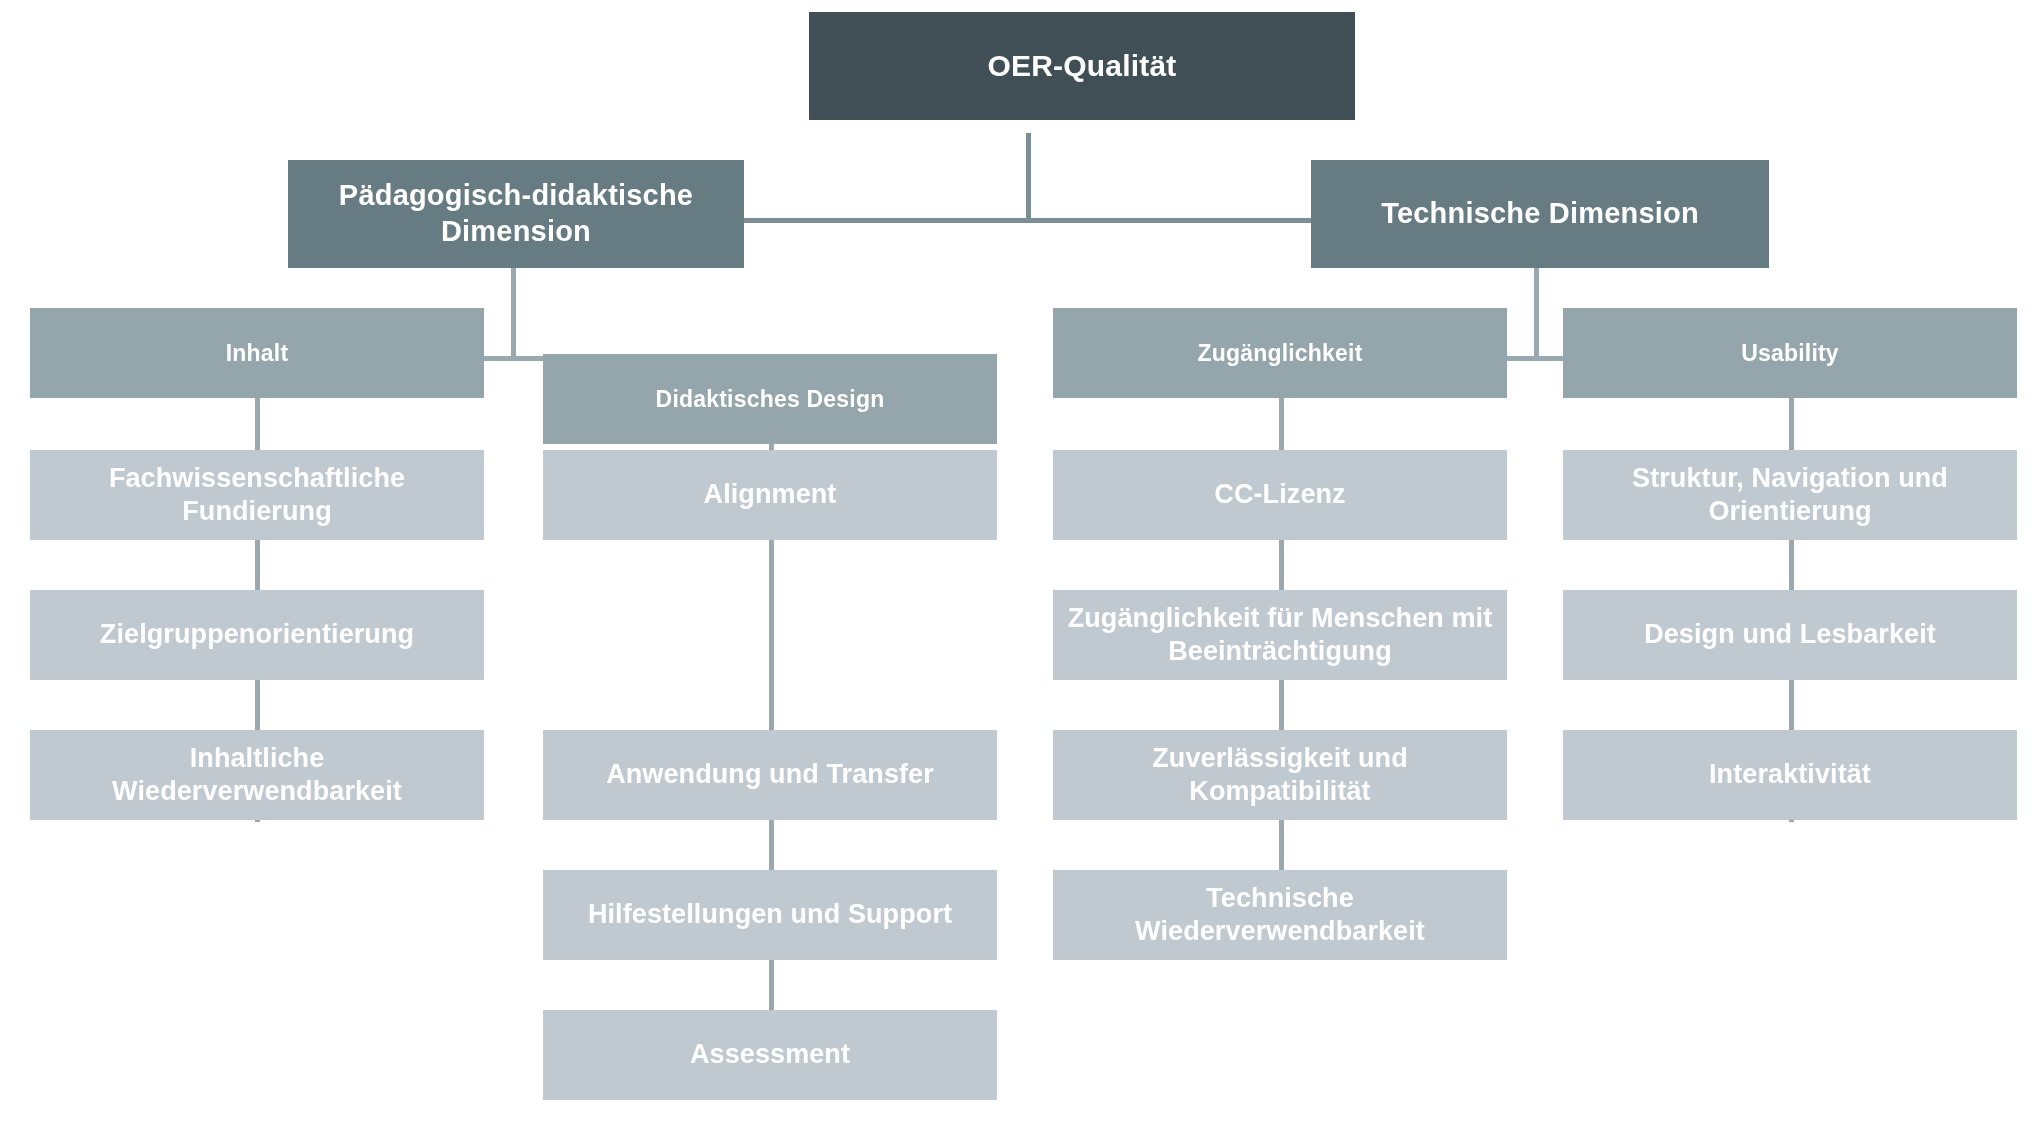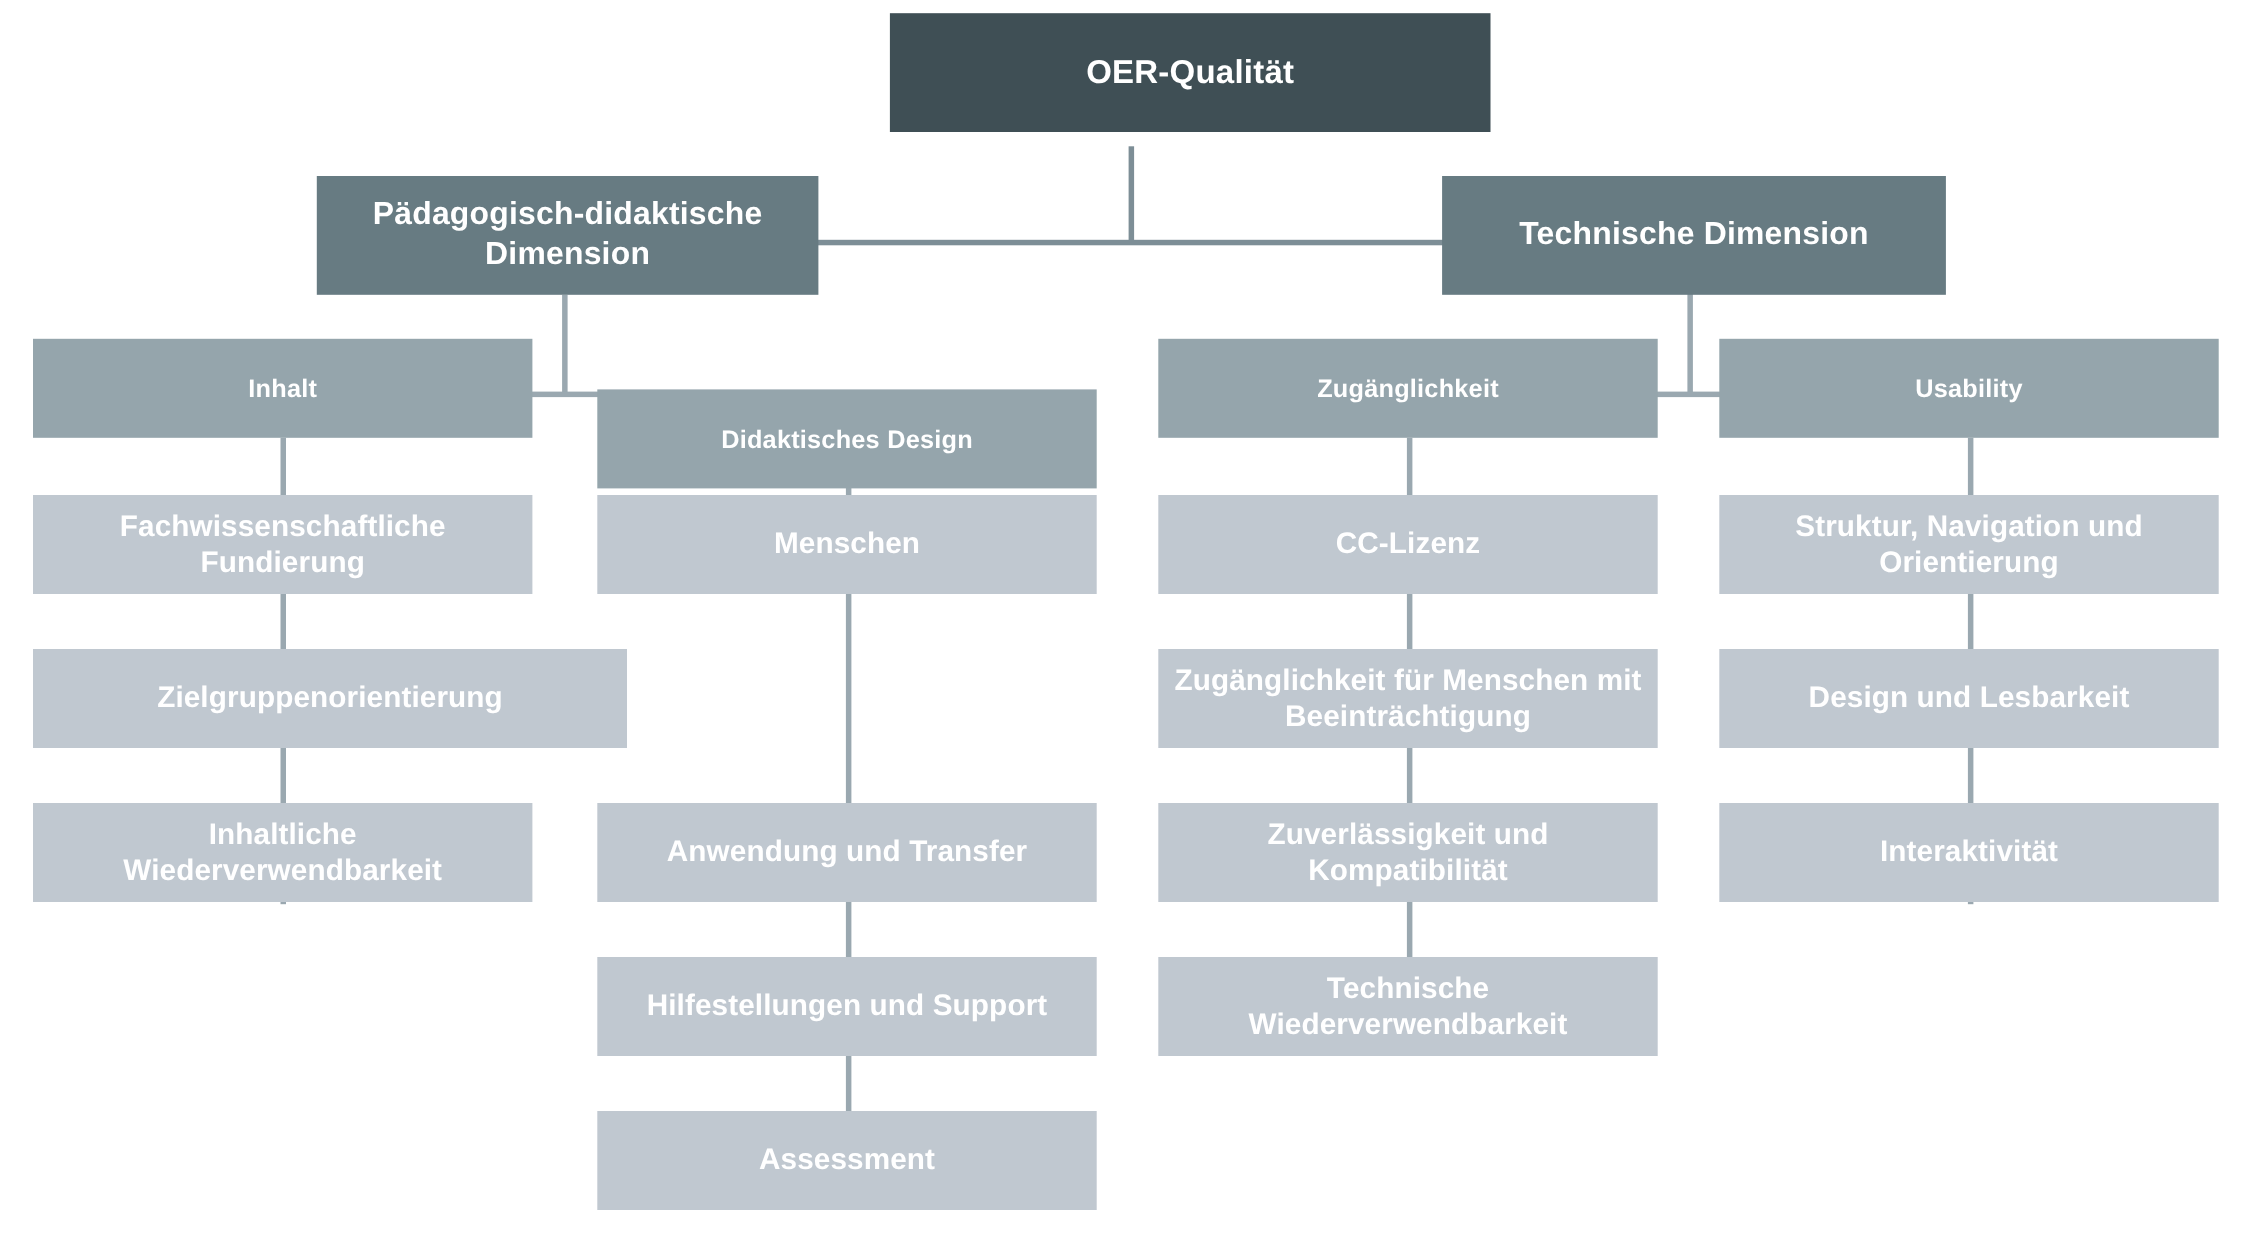--- a/index.html
+++ b/index.html
@@ -92,29 +92,29 @@
     <span>Zugänglichkeit</span>
   </div>
 
   <div class="box lvl-cat" style="left:1563px; top:308px; width:454px; height:90px;">
     <span>Usability</span>
   </div>
 
   <div class="box lvl-leaf" style="left:30px; top:450px; width:454px; height:90px;">
     <span>Fachwissenschaftliche Fundierung</span>
   </div>
-  <div class="box lvl-leaf" style="left:30px; top:590px; width:540px; height:90px;">
+  <div class="box lvl-leaf" style="left:30px; top:590px; width:454px; height:90px;">
     <span>Zielgruppenorientierung</span>
   </div>
   <div class="box lvl-leaf" style="left:30px; top:730px; width:454px; height:90px;">
     <span>Inhaltliche Wiederverwendbarkeit</span>
   </div>
 
   <div class="box lvl-leaf" style="left:543px; top:450px; width:454px; height:90px;">
-    <span>Menschen</span>
+    <span>Alignment</span>
   </div>
   <div class="box lvl-leaf" style="left:543px; top:730px; width:454px; height:90px;">
     <span>Anwendung und Transfer</span>
   </div>
   <div class="box lvl-leaf" style="left:543px; top:870px; width:454px; height:90px;">
     <span>Hilfestellungen und Support</span>
   </div>
   <div class="box lvl-leaf" style="left:543px; top:1010px; width:454px; height:90px;">
     <span>Assessment</span>
   </div>

